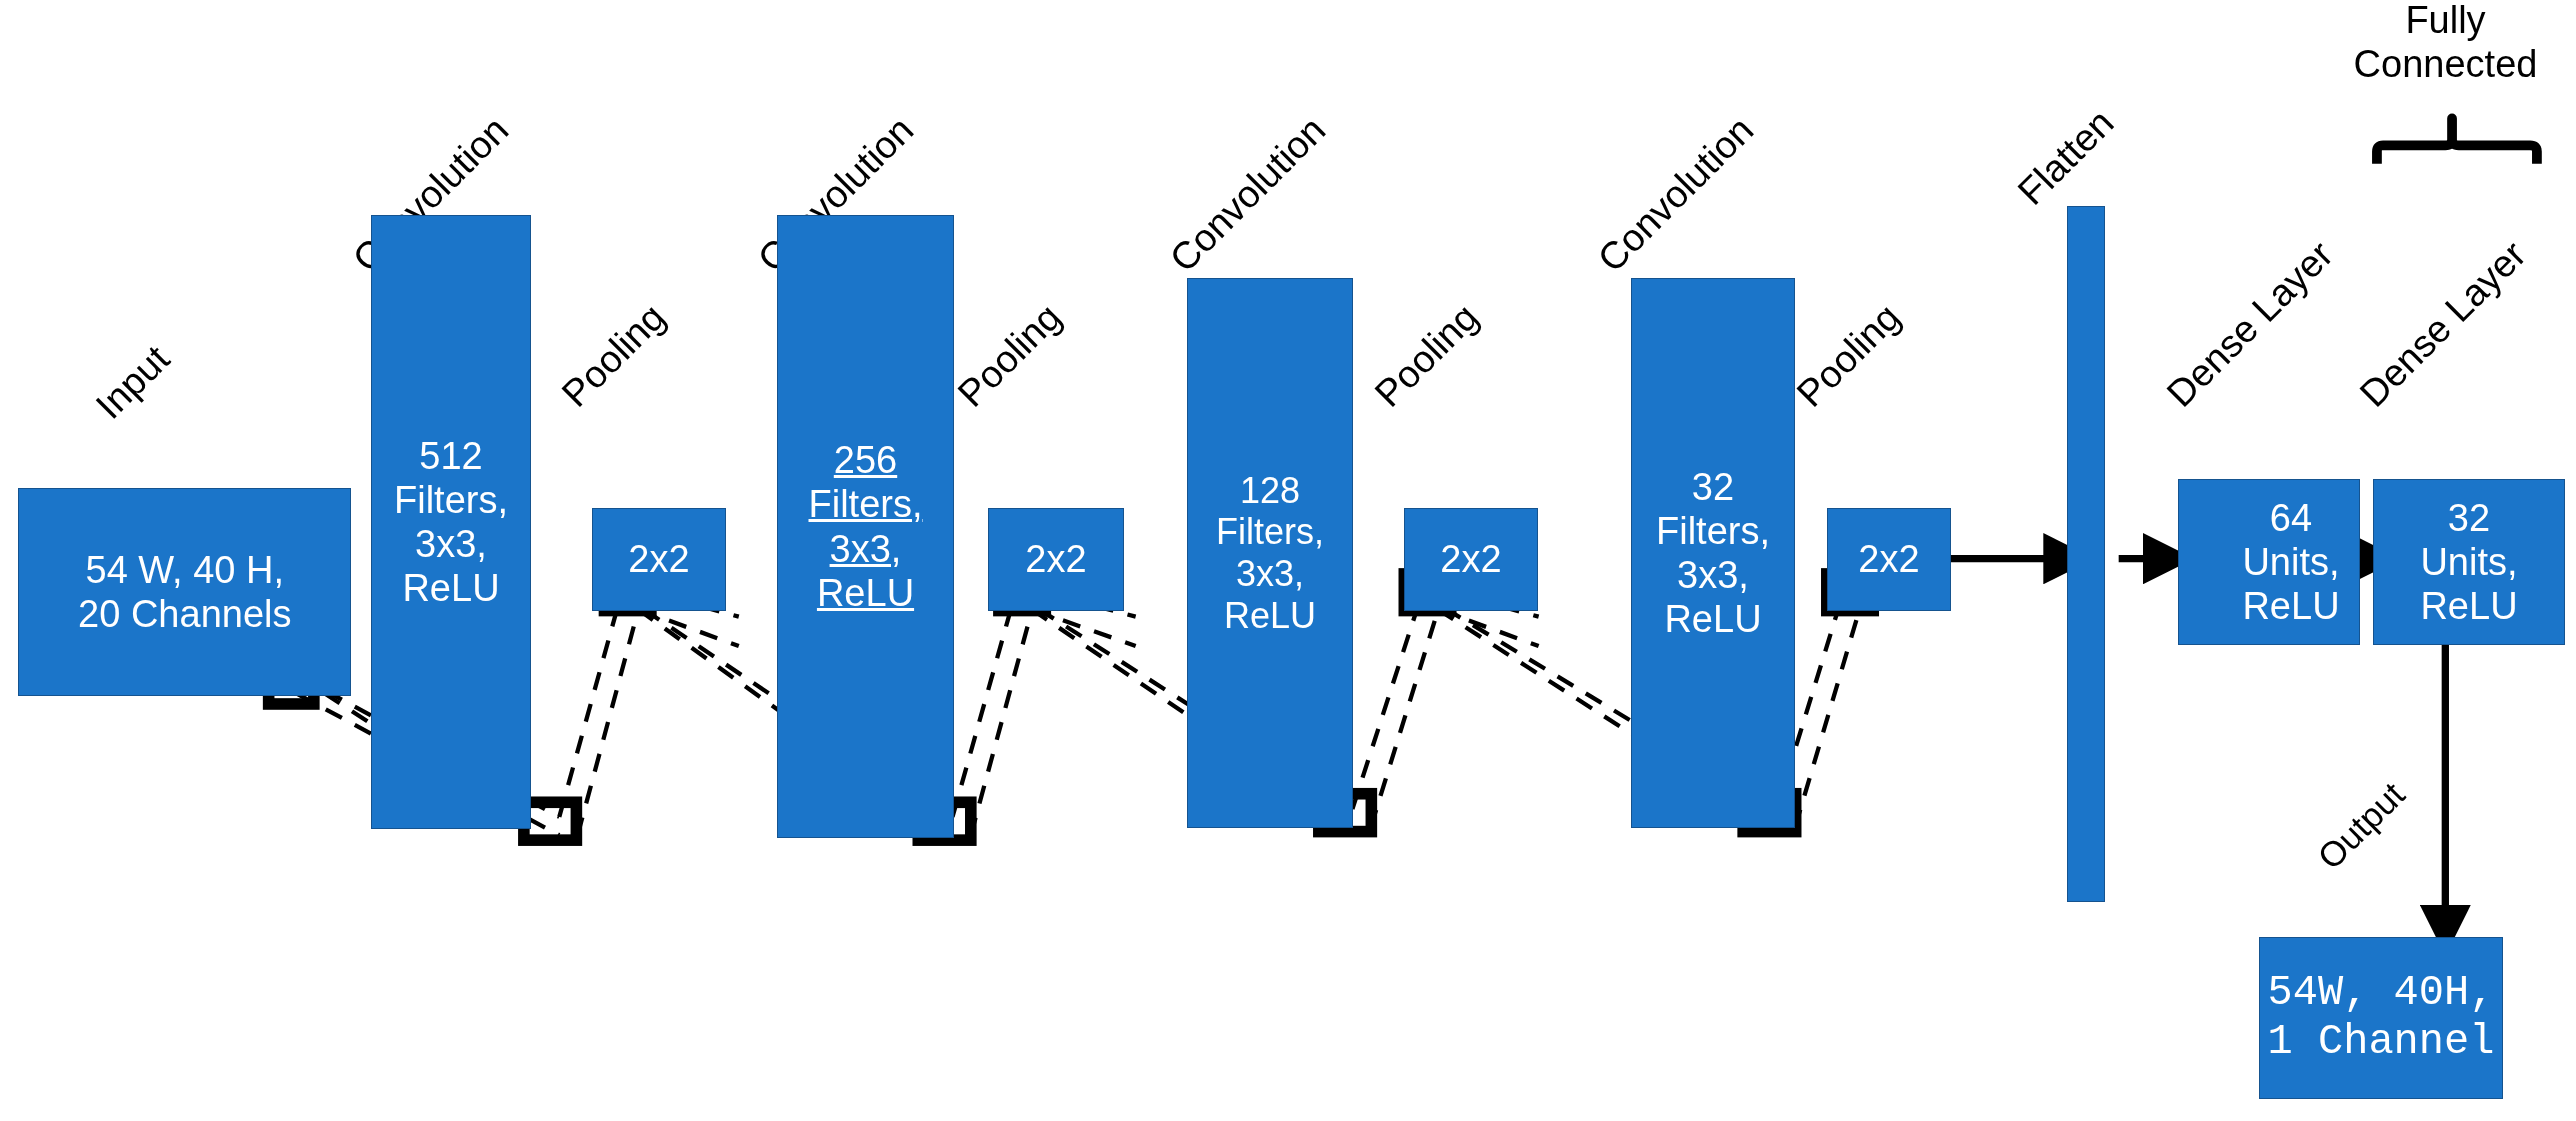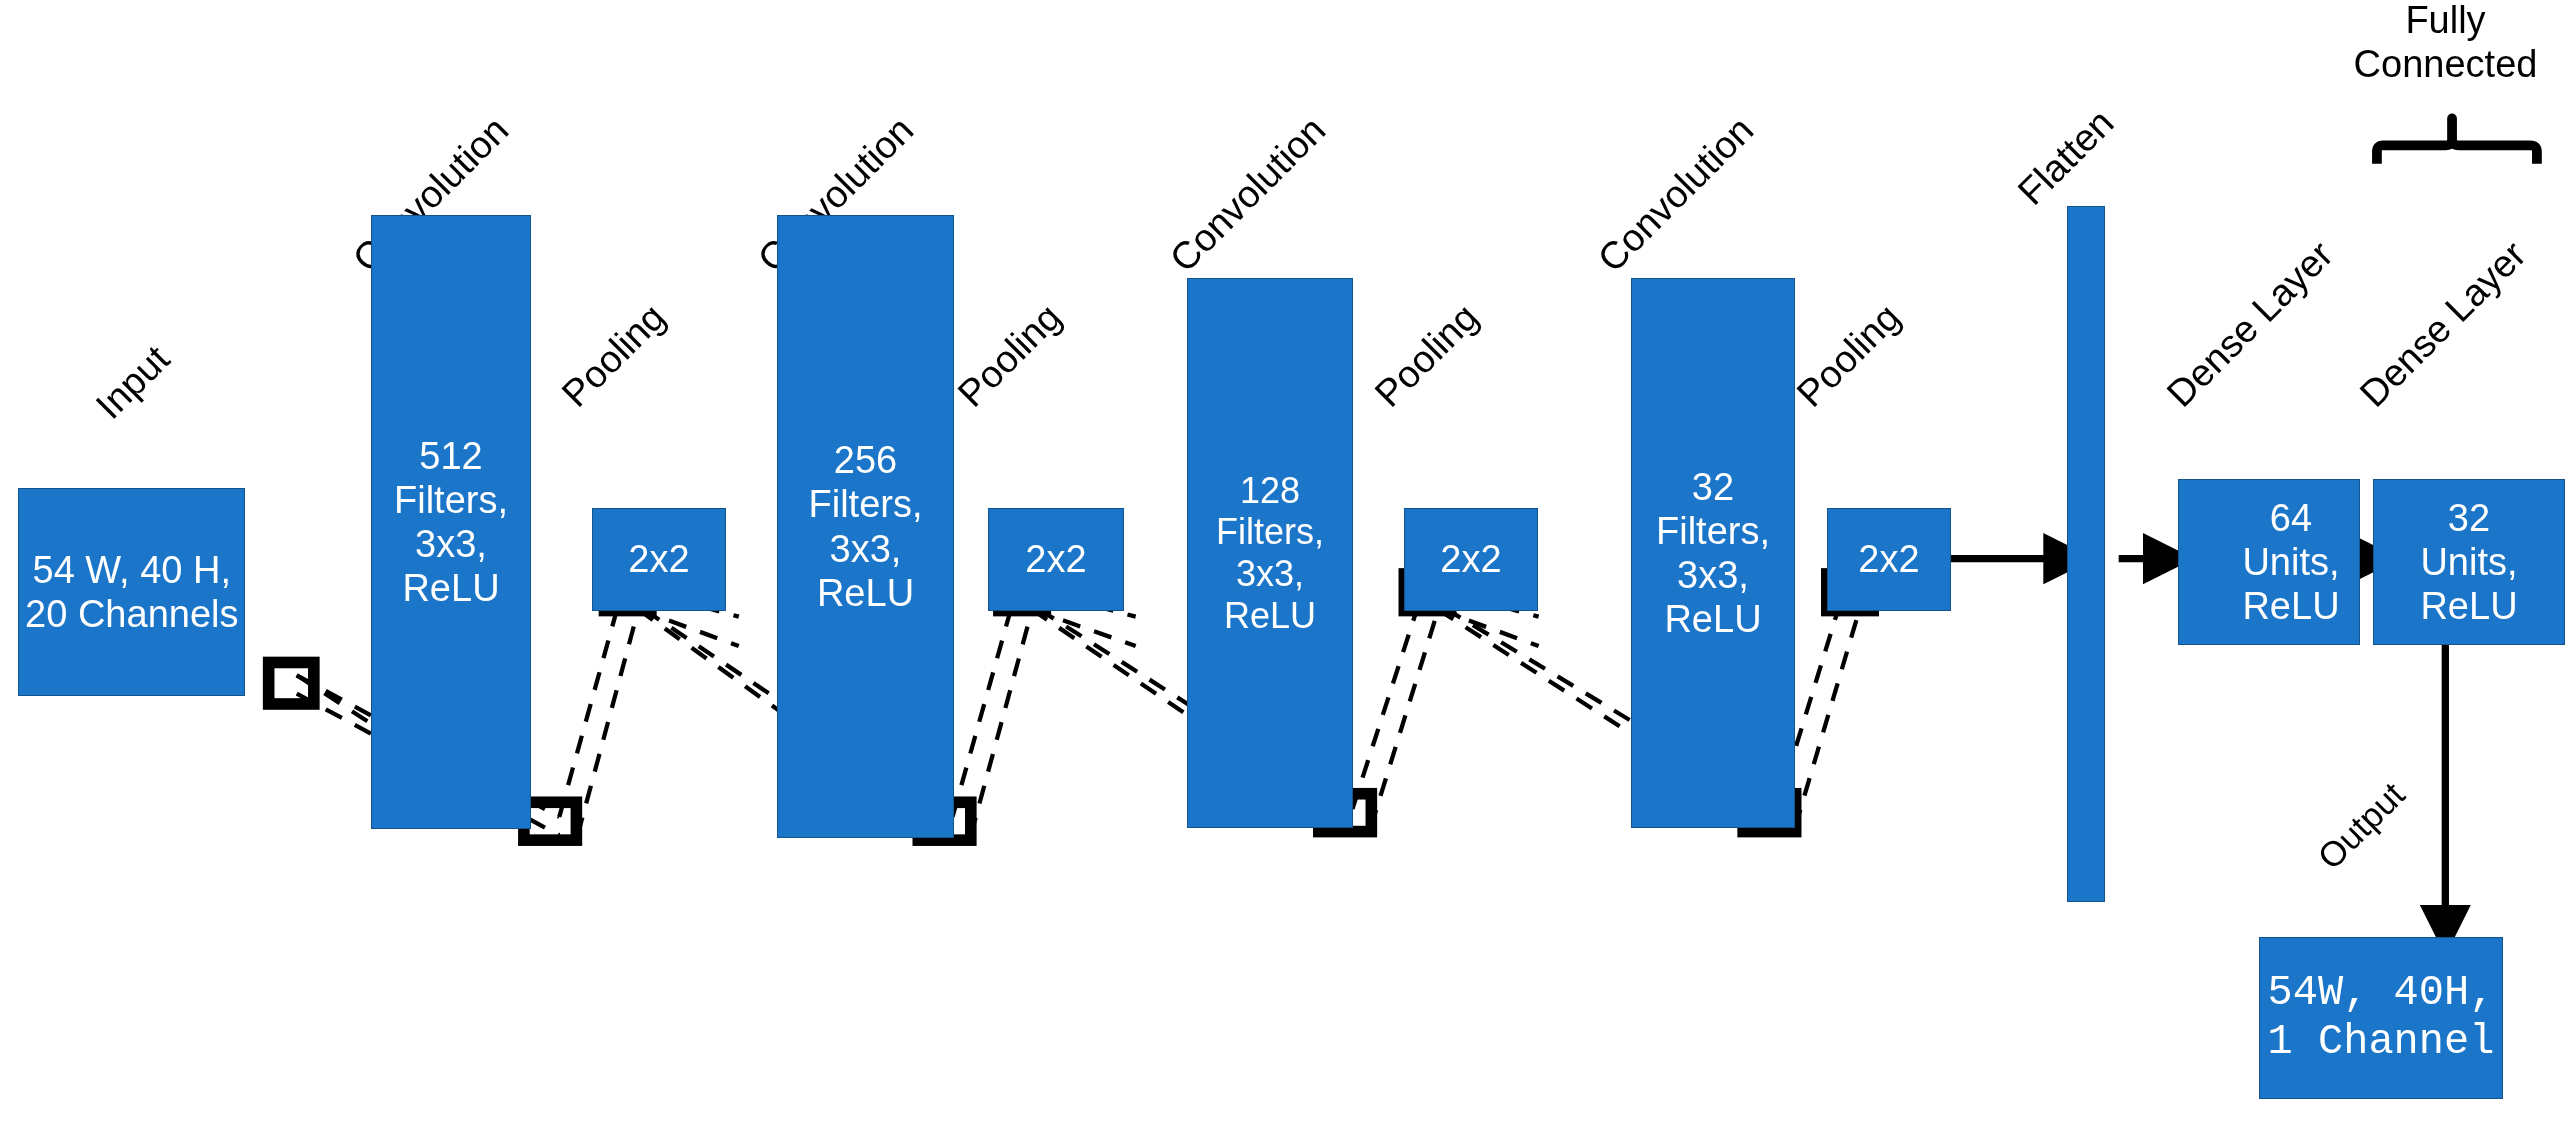--- a/index.html
+++ b/index.html
@@ -100,40 +100,40 @@
     <line class="solid" x1="3195" y1="915" x2="3385" y2="915" marker-end="url(#ah)"></line>
     <line class="solid" x1="3470" y1="915" x2="3548" y2="915" marker-end="url(#ah)"></line>
     <line class="solid" x1="3790" y1="915" x2="3886" y2="915" marker-end="url(#ah)"></line>
     <line class="solid" x1="4005" y1="1055" x2="4005" y2="1520" marker-end="url(#ah)"></line>
 
     <path class="brace" d="M3893,268 L3893,248 Q3893,238 3903,238 L4005,238 Q4016,238 4016,228
              L4016,194 L4016,228 Q4016,238 4027,238 L4144,238 Q4155,238 4155,248 L4155,268"></path>
   </svg>
 
   <div class="rot" style="left:103px;top:391px;font-size:38px;">Input</div>
-  <div class="blk" style="left:18.3px;top:488px;width:227px;height:208px;font-size:38px;">
+  <div class="blk" style="left:18.3px;top:488px;width:333px;height:208px;font-size:38px;">
     <span>54 W, 40 H,
 20 Channels</span>
   </div>
 
   <div class="rot" style="left:360px;top:244px;font-size:38px;">Convolution</div>
   <div class="blk" style="left:371px;top:215px;width:160px;height:614px;font-size:38px;">
     <span>512
 Filters,
 3x3,
 ReLU</span>
   </div>
 
   <div class="rot" style="left:569px;top:379px;font-size:38px;">Pooling</div>
   <div class="blk" style="left:592px;top:508px;width:134px;height:103px;font-size:38px;">
     <span>2x2</span>
   </div>
 
   <div class="rot" style="left:765px;top:244px;font-size:38px;">Convolution</div>
-  <div class="blk" style="left:777px;top:215px;width:177px;height:623px;font-size:38px;">
+  <div class="blk" style="left:777px;top:215px;width:177px;height:623px;font-size:38px;text-decoration:underline;">
     <span>256
 Filters,
 3x3,
 ReLU</span>
   </div>
 
   <div class="rot" style="left:965px;top:379px;font-size:38px;">Pooling</div>
   <div class="blk" style="left:988px;top:508px;width:136px;height:103px;font-size:38px;">
     <span>2x2</span>
   </div>

